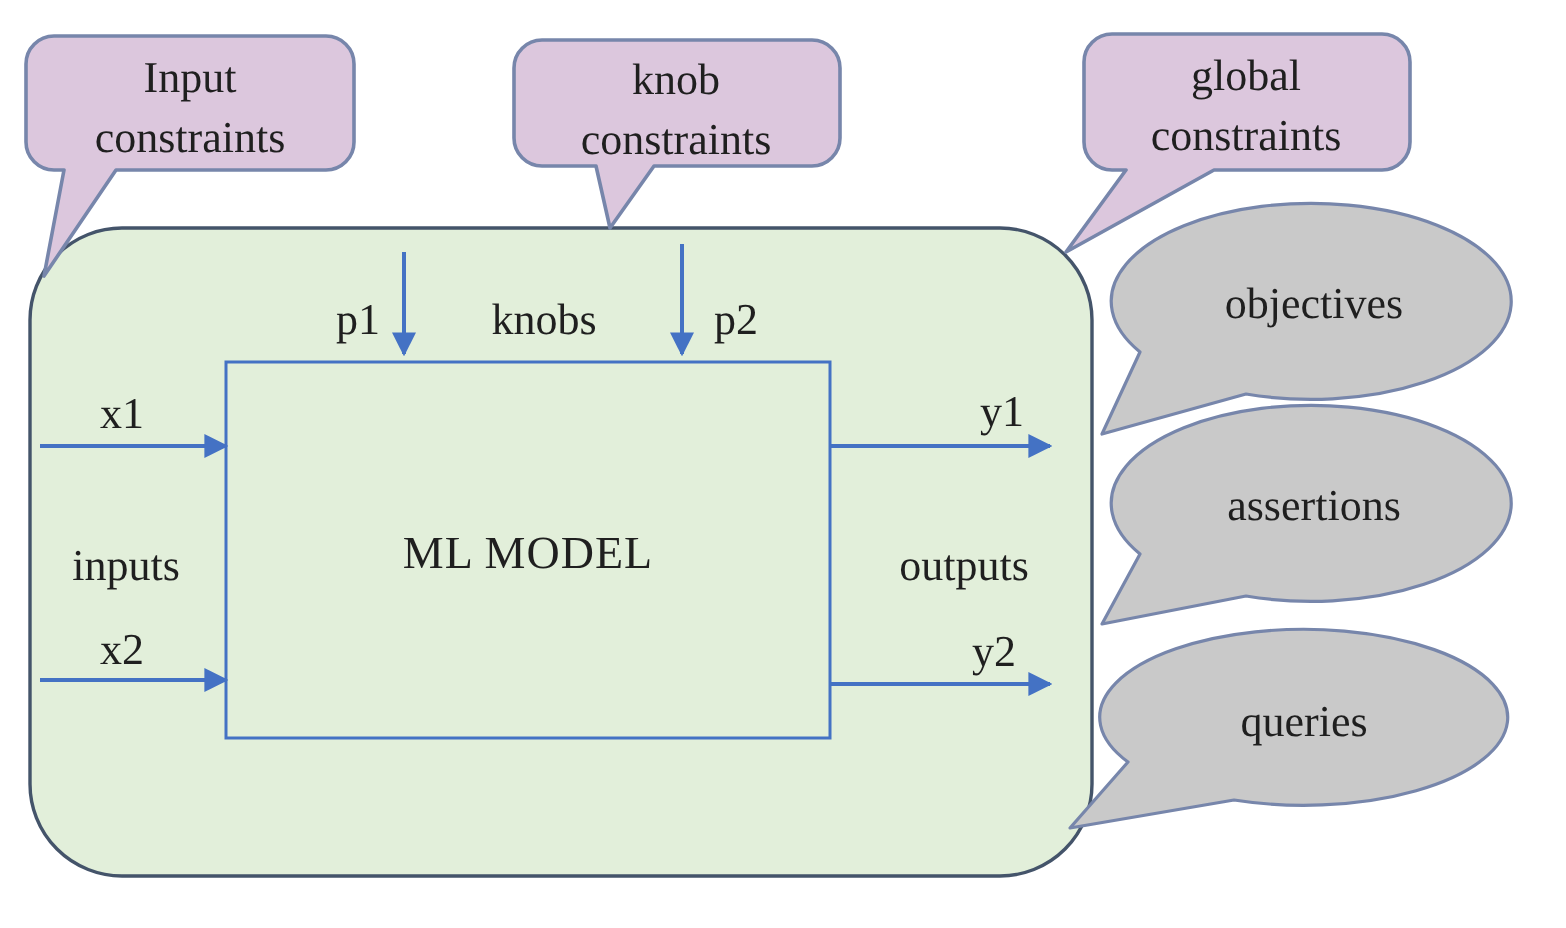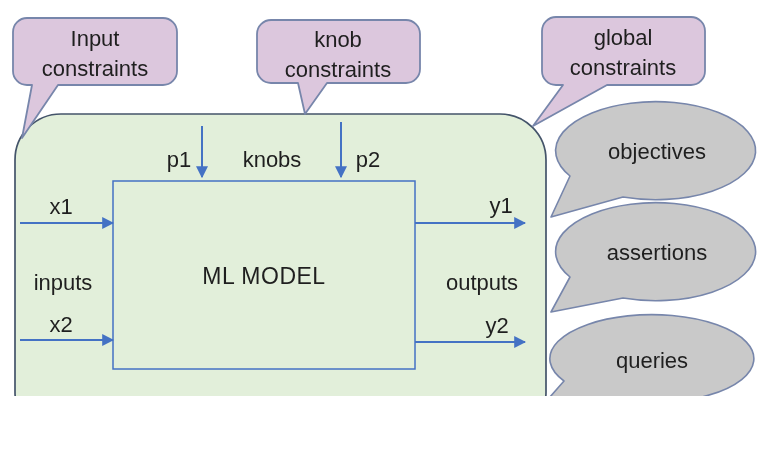--- a/index.html
+++ b/index.html
@@ -1,20 +1,20 @@
 <!DOCTYPE html>
 <html><head>
 <meta charset="utf-8">
 <style>
   html,body{margin:0;padding:0;background:#ffffff;}
   .stage{
     position:relative;
-    width:783px;height:396px;
+    width:783px;height:464px;
     background:#ffffff;
-    font-family:Liberation Sans, sans-serif;
+    font-family:Liberation Serif, serif;
     overflow:hidden;
   }
   svg{display:block;}
   .callout{fill:#dcc7dd;stroke:#7786ab;stroke-width:1.8;stroke-linejoin:round;}
   .container-box{fill:#e2efda;stroke:#44546a;stroke-width:1.7;}
   .model-box{fill:none;stroke:#4472c4;stroke-width:1.5;}
   .bubble{fill:#c9c9c9;stroke:#7786ab;stroke-width:1.6;stroke-linejoin:round;}
   .arrow{stroke:#4472c4;stroke-width:2;fill:none;}
   .lbl{fill:#1f1f1f;font-size:22px;}
   .lbl-model{fill:#1f1f1f;font-size:23px;letter-spacing:0.5px;}

